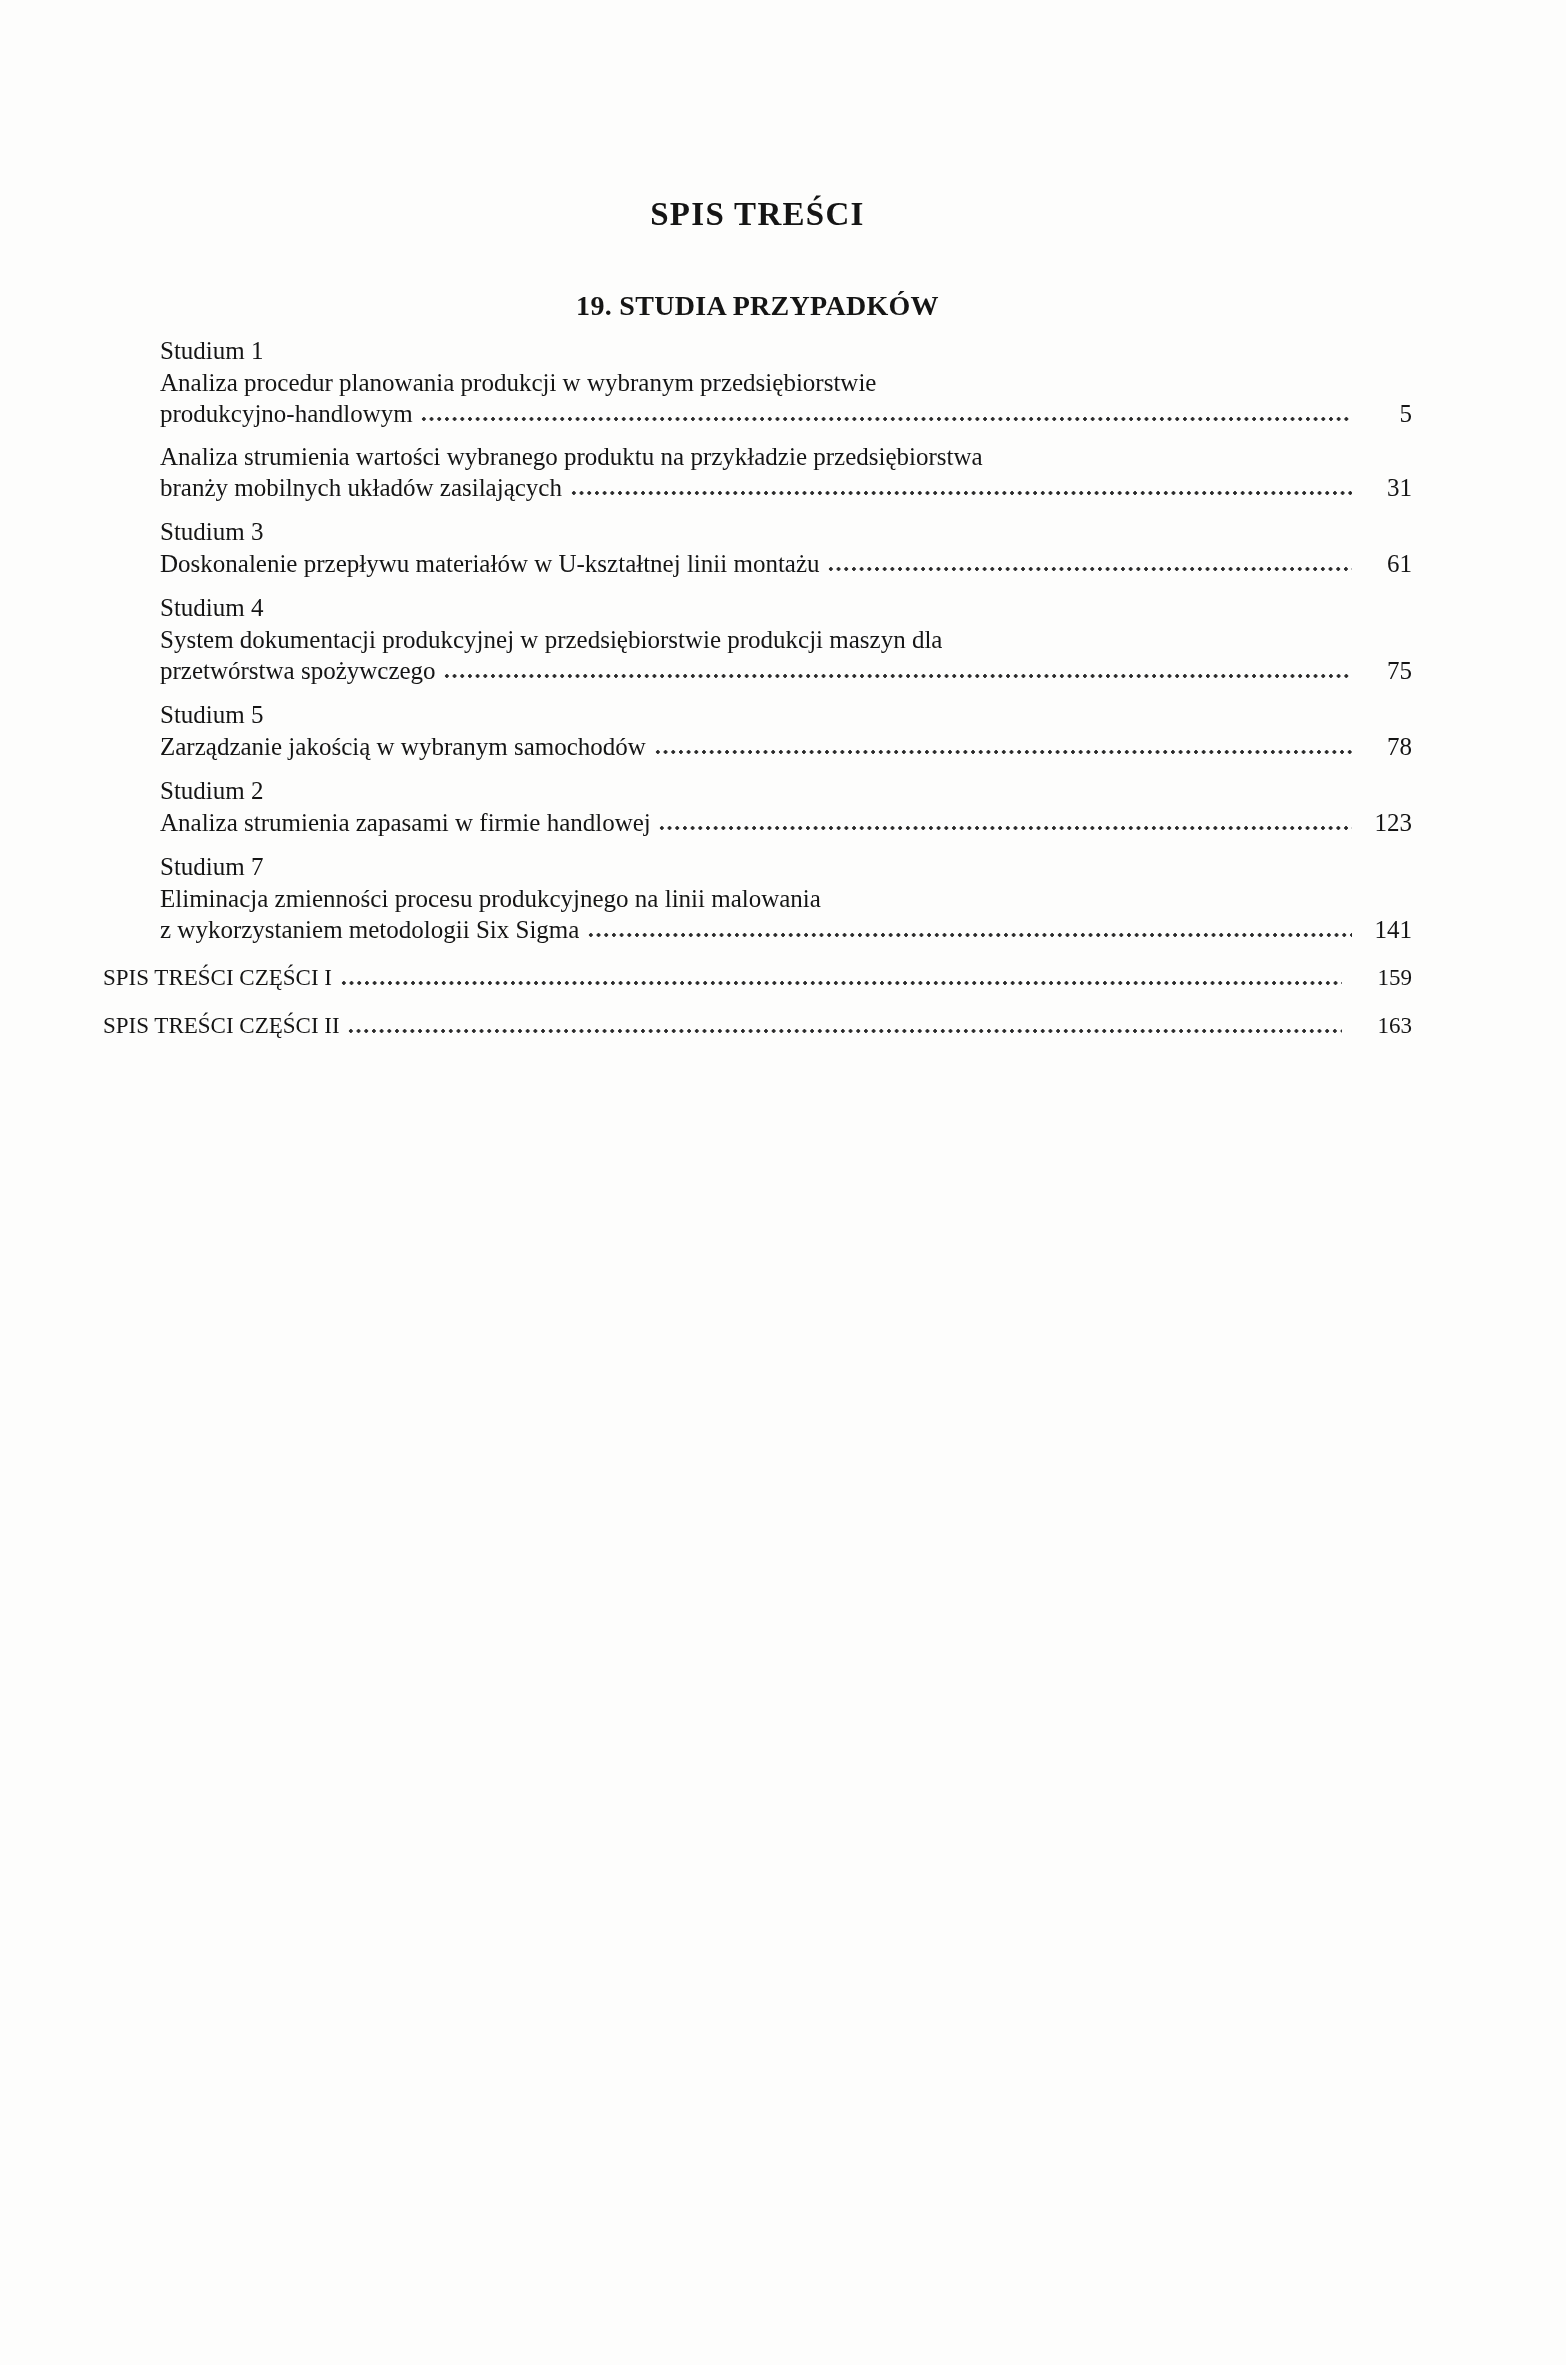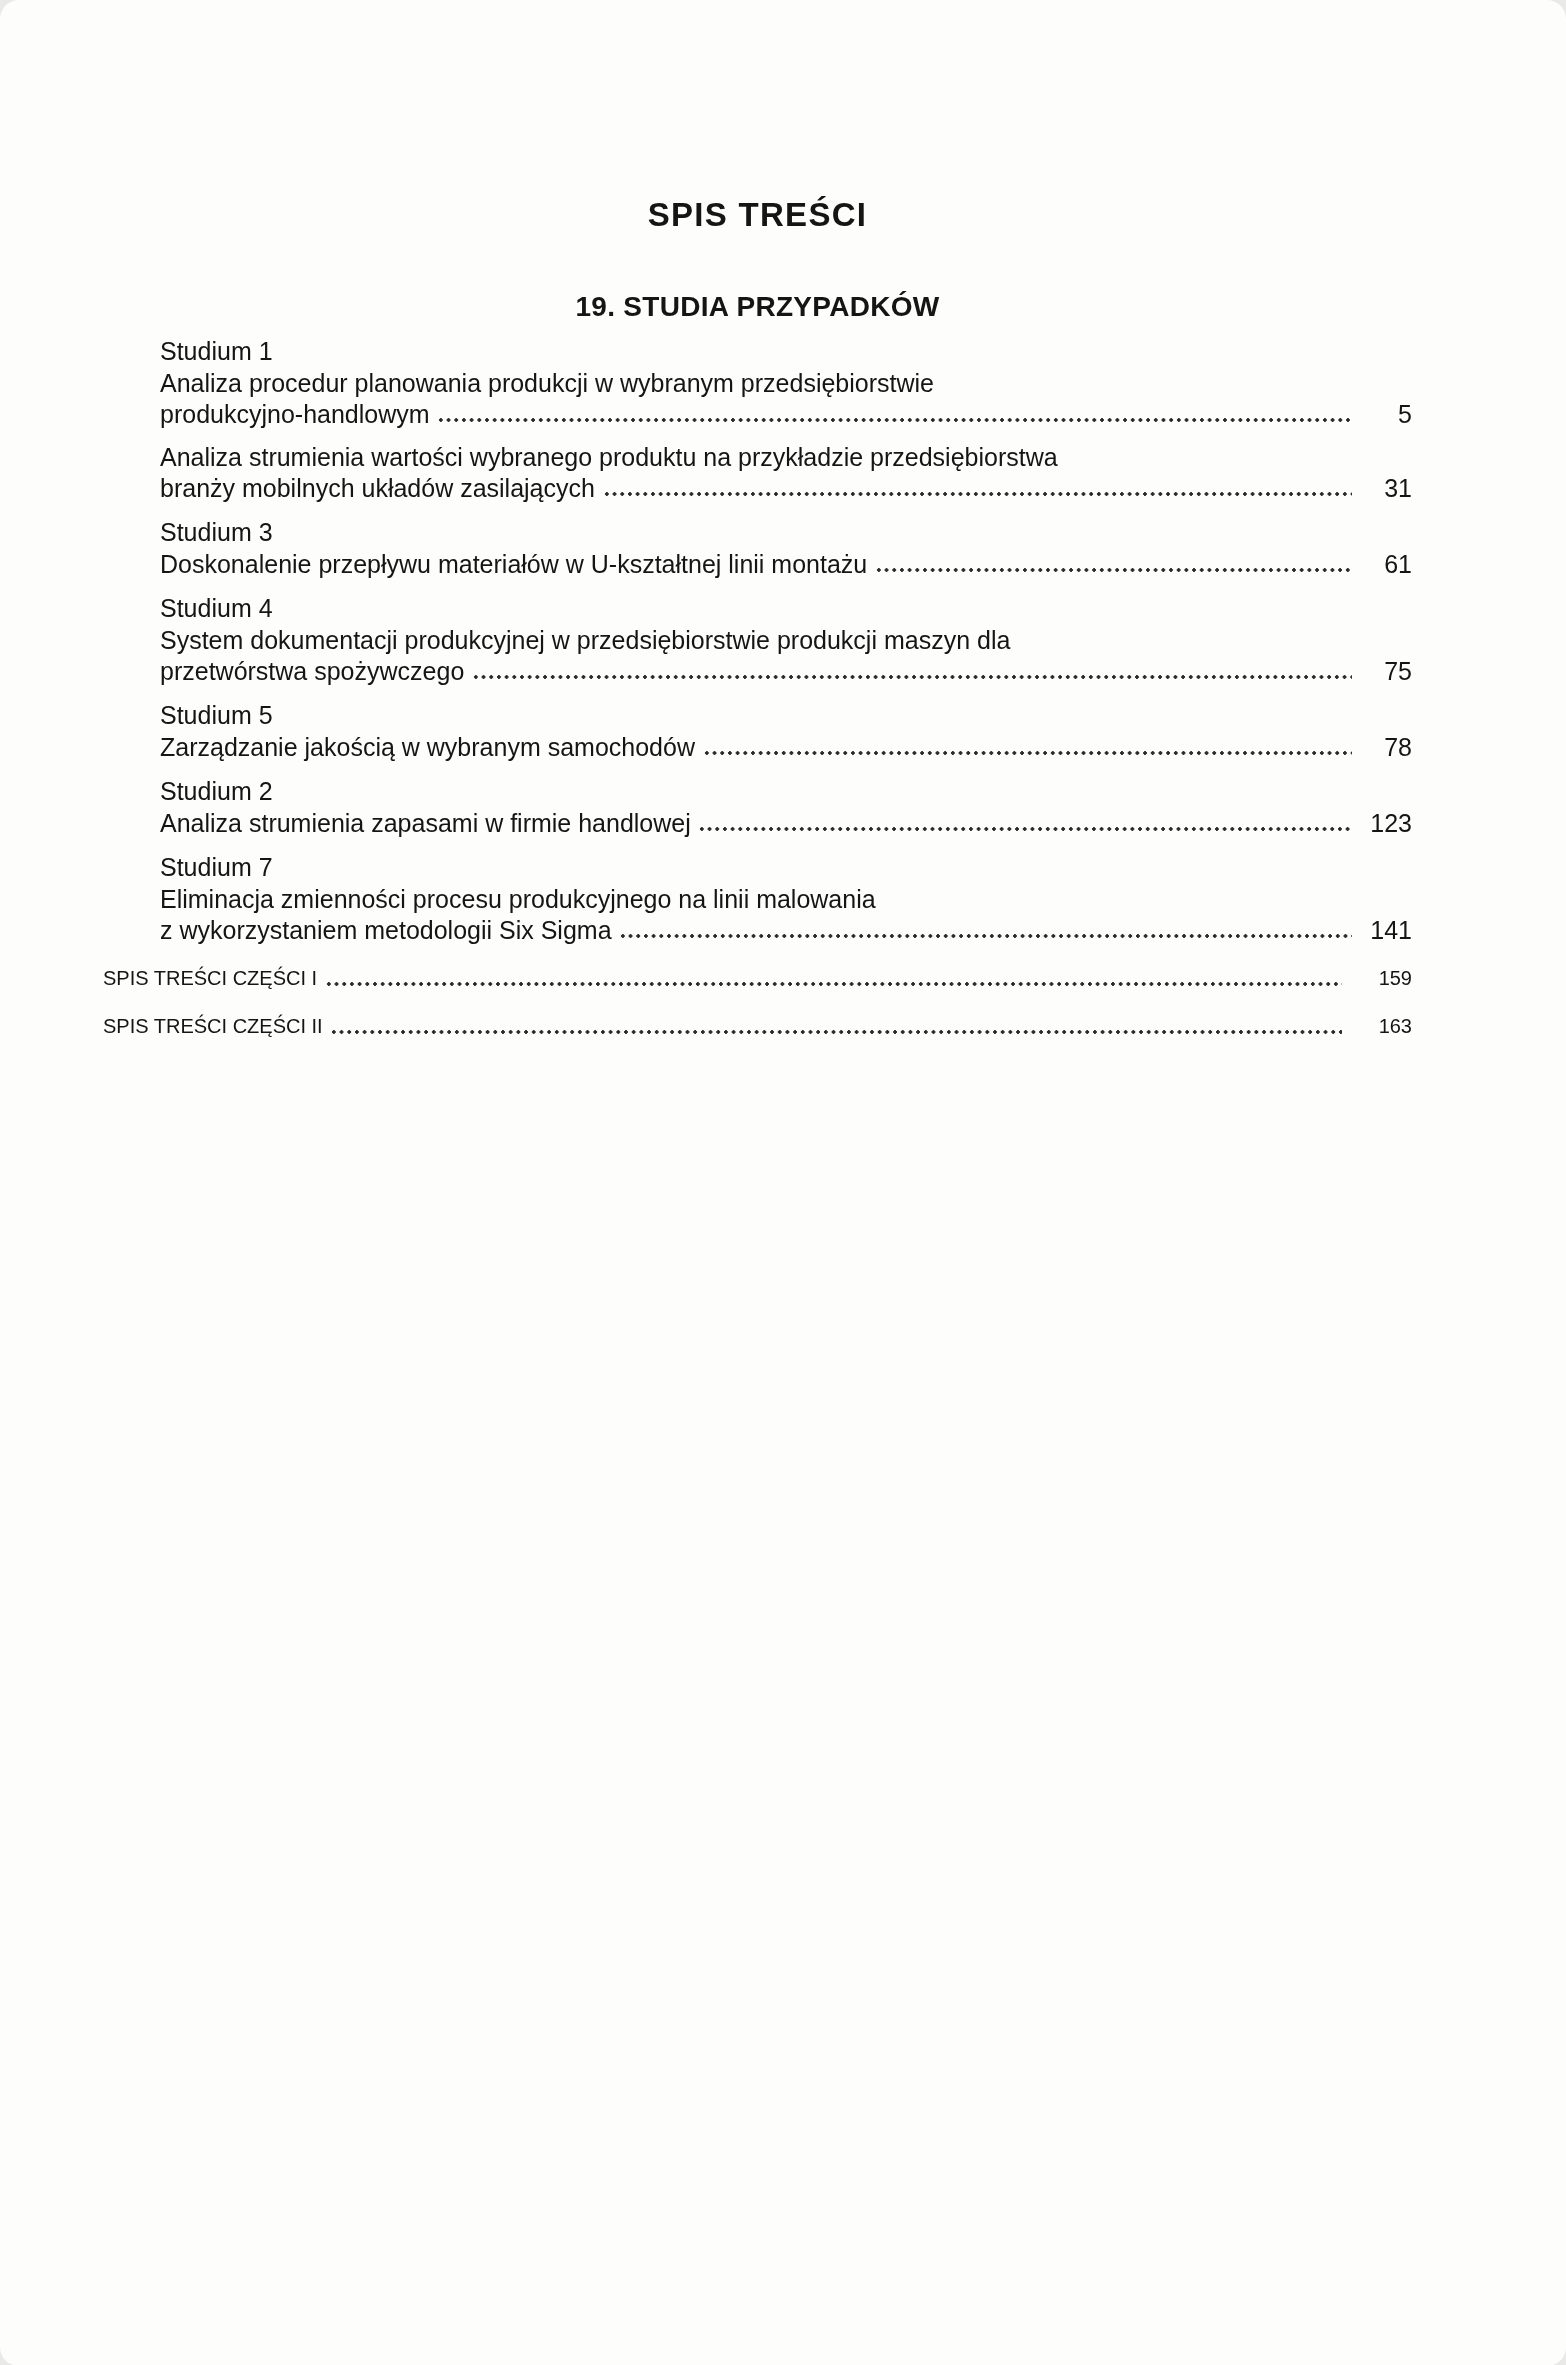--- a/index.html
+++ b/index.html
@@ -7,24 +7,23 @@
     padding: 0;
     background: #e9e9e9;
   }
   .page {
     position: relative;
     width: 1566px;
     height: 2366px;
     margin: 0 auto;
     background: #fdfdfc;
     color: #151515;
-    font-family: Liberation Sans, sans-serif;
+    font-family: Liberation Serif, serif;
     font-size: 25px;
     overflow: hidden;
-    border-radius: 19px;
   }
   .content {
     position: absolute;
     left: 103px;
     top: 0;
     width: 1309px;
     padding-top: 196px;
   }
   .doc-title {
     text-align: center;
@@ -71,21 +70,21 @@
   .page-num {
     flex: 0 0 auto;
     min-width: 50px;
     text-align: right;
     white-space: nowrap;
   }
   .footer-entry {
     display: flex;
     align-items: flex-start;
     margin-top: 15.5px;
-    font-size: 20px;
+    font-size: 23px;
     line-height: 33px;
   }
   .footer-entry .dots {
     margin-bottom: 6.9px;
   }
   .footer-entry .page-num {
     min-width: 60px;
   }
 </style>
 </head>

